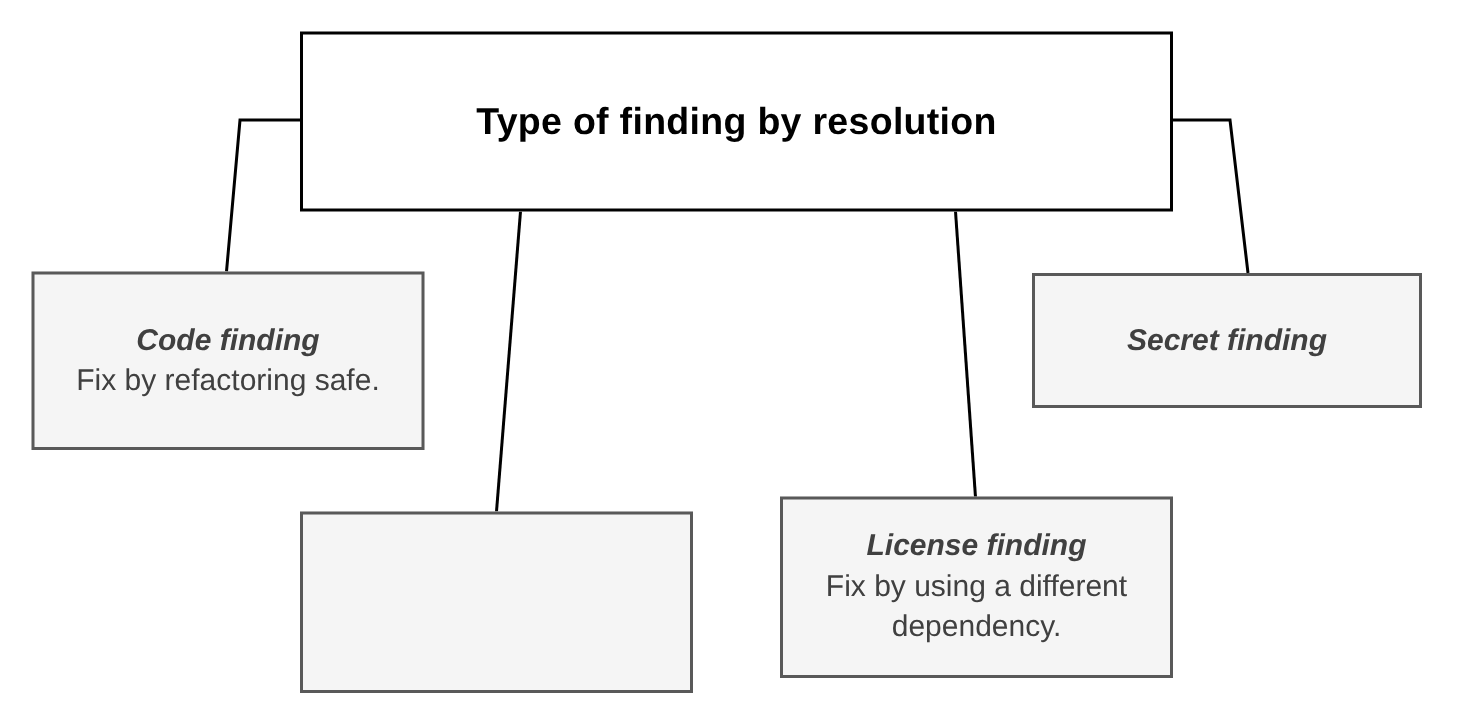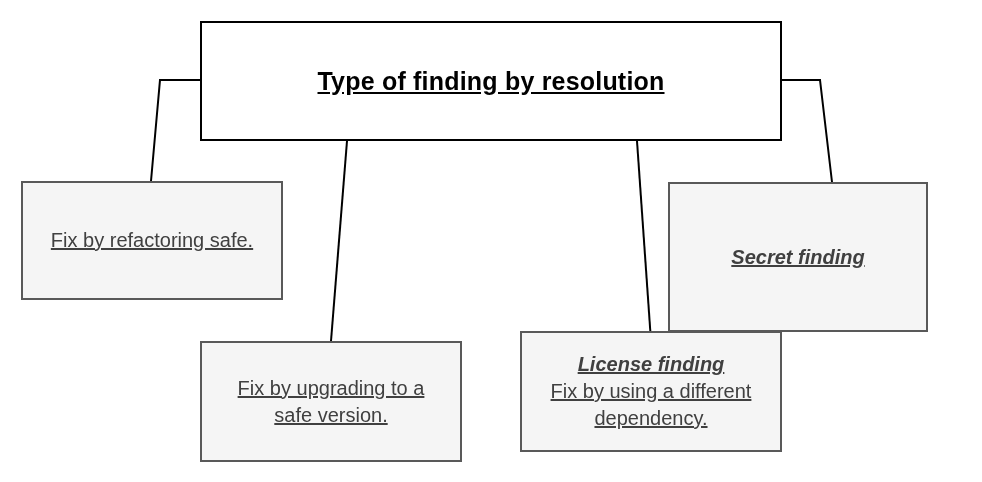--- a/index.html
+++ b/index.html
@@ -28,21 +28,20 @@
     stroke-width: 2;
   }
   .node {
     position: absolute;
     box-sizing: border-box;
     display: flex;
     flex-direction: column;
     align-items: center;
     justify-content: center;
     text-align: center;
-    text-decoration: underline;
   }
   .root-node {
     left: 200px;
     top: 21px;
     width: 582px;
     height: 120px;
     background: #ffffff;
     border: 2px solid #000000;
   }
   .root-title {
@@ -62,21 +61,21 @@
   .child-title {
     font-weight: bold;
     font-style: italic;
   }
   .child-desc {
     margin: 0 auto;
   }
   .node-code       { left: 21px;  top: 181px; width: 262px; height: 119px; }
   .node-dependency { left: 200px; top: 341px; width: 262px; height: 121px; }
   .node-license    { left: 520px; top: 331px; width: 262px; height: 121px; }
-  .node-secret     { left: 668px; top: 182px; width: 260px; height: 150px; }
+  .node-secret     { left: 688px; top: 182px; width: 260px; height: 90px; }
   .node-dependency .child-desc { max-width: 220px; }
   .node-license    .child-desc { max-width: 228px; }
   .node-secret     .child-desc { max-width: 180px; }
 </style>
 </head>
 <body>
 
 <div class="canvas">
 
   <svg class="connectors" viewBox="0 0 982 482" xmlns="http://www.w3.org/2000/svg">
@@ -84,25 +83,25 @@
     <polyline points="347,141 331,341"></polyline>
     <polyline points="637,141 651,341"></polyline>
     <polyline points="782,80 820,80 832,182"></polyline>
   </svg>
 
   <div class="node root-node">
     <div class="root-title">Type of finding by resolution</div>
   </div>
 
   <div class="node child-node node-code">
+    <div class="child-title">Code finding</div>
     <div class="child-desc">Fix by refactoring safe.</div>
   </div>
 
   <div class="node child-node node-dependency">
-    <div class="child-desc">Fix by upgrading to a safe version.</div>
   </div>
 
   <div class="node child-node node-license">
     <div class="child-title">License finding</div>
     <div class="child-desc">Fix by using a different dependency.</div>
   </div>
 
   <div class="node child-node node-secret">
     <div class="child-title">Secret finding</div>
   </div>

